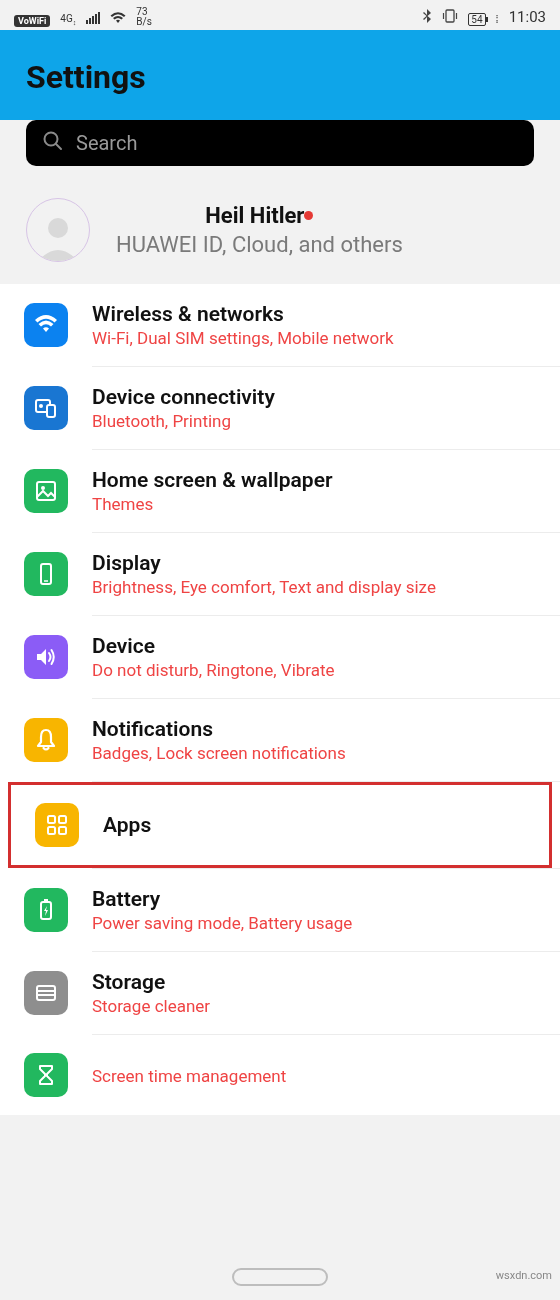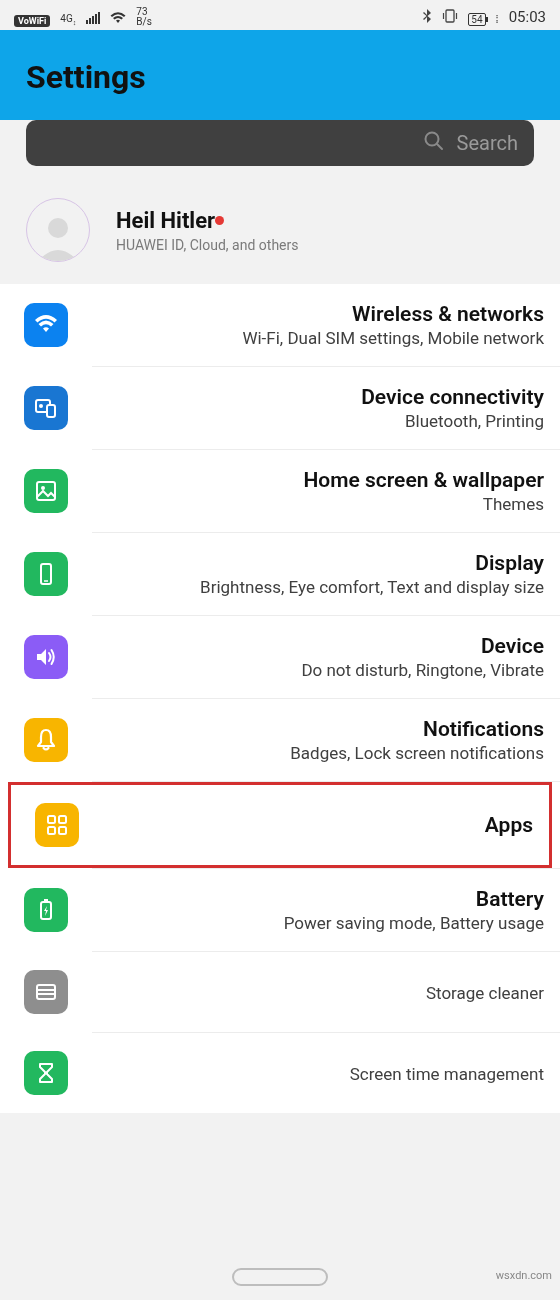--- a/index.html
+++ b/index.html
@@ -53,27 +53,26 @@
     
     .header {
       padding: 28px 26px 24px;
       background: #0ea5e9;
     }
     .header-title { font-size: 32px; font-weight: 700; color: #111; }
 
     
     .search-bar {
       margin: 0 26px 14px;
-      background: #404040;
+      background: #000000;
       border-radius: 10px;
       display: flex;
       align-items: center;
       padding: 10px 16px;
       gap: 12px;
-      justify-content: flex-end;
     }
     .search-icon-svg { color: #8a8a8a; }
     .search-text { color: #9a9a9a; font-size: 20px; }
 
     
     .account-row {
       display: flex;
       align-items: center;
       padding: 18px 26px 22px;
       background: #f2f2f2;
@@ -82,45 +81,45 @@
     .avatar {
       width: 64px;
       height: 64px;
       border-radius: 50%;
       border: 1px solid #d7c4e6;
       display: flex;
       align-items: flex-end;
       justify-content: center;
       overflow: hidden;
     }
-    .account-text .name-row { display: flex; align-items: center; gap: 0; }
+    .account-text .name-row { display: flex; align-items: center; gap: 0; justify-content: center; }
     .account-name { font-size: 22px; font-weight: 700; color: #111; }
     .red-dot { width: 9px; height: 9px; background: #e53935; border-radius: 50%; }
-    .account-sub { font-size: 14px; color: #7a7a7a; margin-top: 4px; }
+    .account-sub { font-size: 22px; color: #7a7a7a; margin-top: 4px; }
 
     
     .settings-list { background: #fff; }
     .setting-item {
       display: flex;
       align-items: center;
       padding: 18px 0 18px 24px;
-      text-align: right;
+      gap: 24px;
     }
     .setting-icon {
       width: 44px;
       height: 44px;
       border-radius: 10px;
       display: flex;
       align-items: center;
       justify-content: center;
       flex-shrink: 0;
     }
     .setting-body { flex: 1; padding-right: 16px; }
     .setting-title { font-size: 21px; font-weight: 600; color: #111; }
-    .setting-sub { font-size: 17px; color: #404040; margin-top: 2px; }
+    .setting-sub { font-size: 17px; color: #ef4444; margin-top: 2px; }
     .divider { height: 1px; background: #ececec; margin-left: 92px; }
 
     .highlight-box {
       border: 3px solid #d32f2f;
       margin: 0 8px;
     }
 
     
     .bg-blue1 { background: #0b82f0; }
     .bg-blue2 { background: #1976d2; }
@@ -183,21 +182,21 @@
     </span>
     <span>
       <svg width="16" height="14" viewBox="0 0 16 14">
           <rect x="4" y="1" width="8" height="12" rx="1" fill="none" stroke="#444" stroke-width="1.3"></rect>
           <line x1="1.5" y1="4" x2="1.5" y2="10" stroke="#444" stroke-width="1.2"></line>
           <line x1="14.5" y1="4" x2="14.5" y2="10" stroke="#444" stroke-width="1.2"></line>
         </svg>
     </span>
     <span class="battery-box">54</span>
     <span style="font-size:11px;">⁞</span>
-    <span style="font-size:15px;">05:03</span>
+    <span style="font-size:15px;">11:03</span>
   </div>
 </div>
 
 <div class="header">
   <div class="header-title">Settings</div>
 </div>
 
 <div class="search-bar">
   <span class="search-icon-svg">
     <svg width="22" height="22" viewBox="0 0 22 22">
@@ -351,20 +350,21 @@
     <div>
       <div class="setting-item">
         <div class="setting-icon bg-gray">
           <svg width="26" height="26" viewBox="0 0 26 26">
             <rect x="4" y="6" width="18" height="14" rx="2" fill="none" stroke="#fff" stroke-width="2"></rect>
             <line x1="4" y1="11" x2="22" y2="11" stroke="#fff" stroke-width="2"></line>
             <line x1="4" y1="15" x2="22" y2="15" stroke="#fff" stroke-width="2"></line>
           </svg>
         </div>
         <div class="setting-body">
+          <div class="setting-title">Storage</div>
           <div class="setting-sub">Storage cleaner</div>
         </div>
       </div>
     </div>
     <div class="divider"></div>
     <div>
       <div class="setting-item">
         <div class="setting-icon bg-green">
           <svg width="26" height="26" viewBox="0 0 26 26">
             <path d="M7 4 L19 4 L19 7 L14 12 L14 14 L19 19 L19 22 L7 22 L7 19 L12 14 L12 12 L7 7 Z" fill="none" stroke="#fff" stroke-width="2" stroke-linejoin="round"></path>

